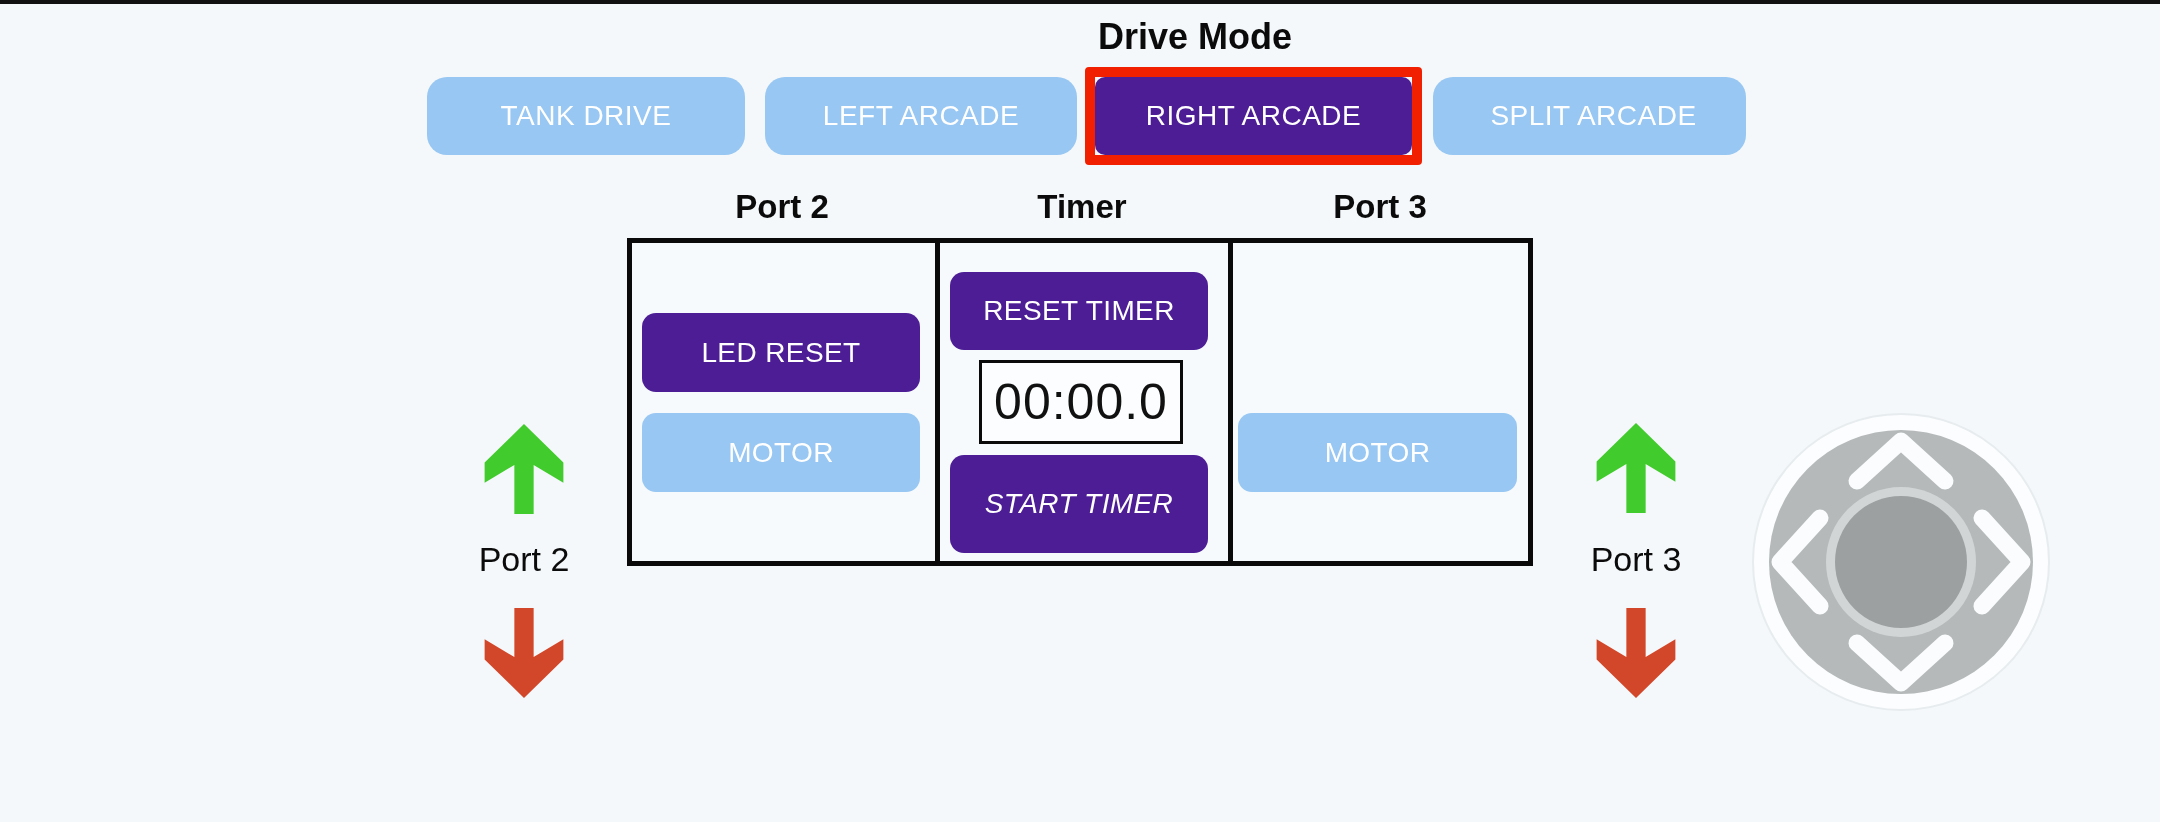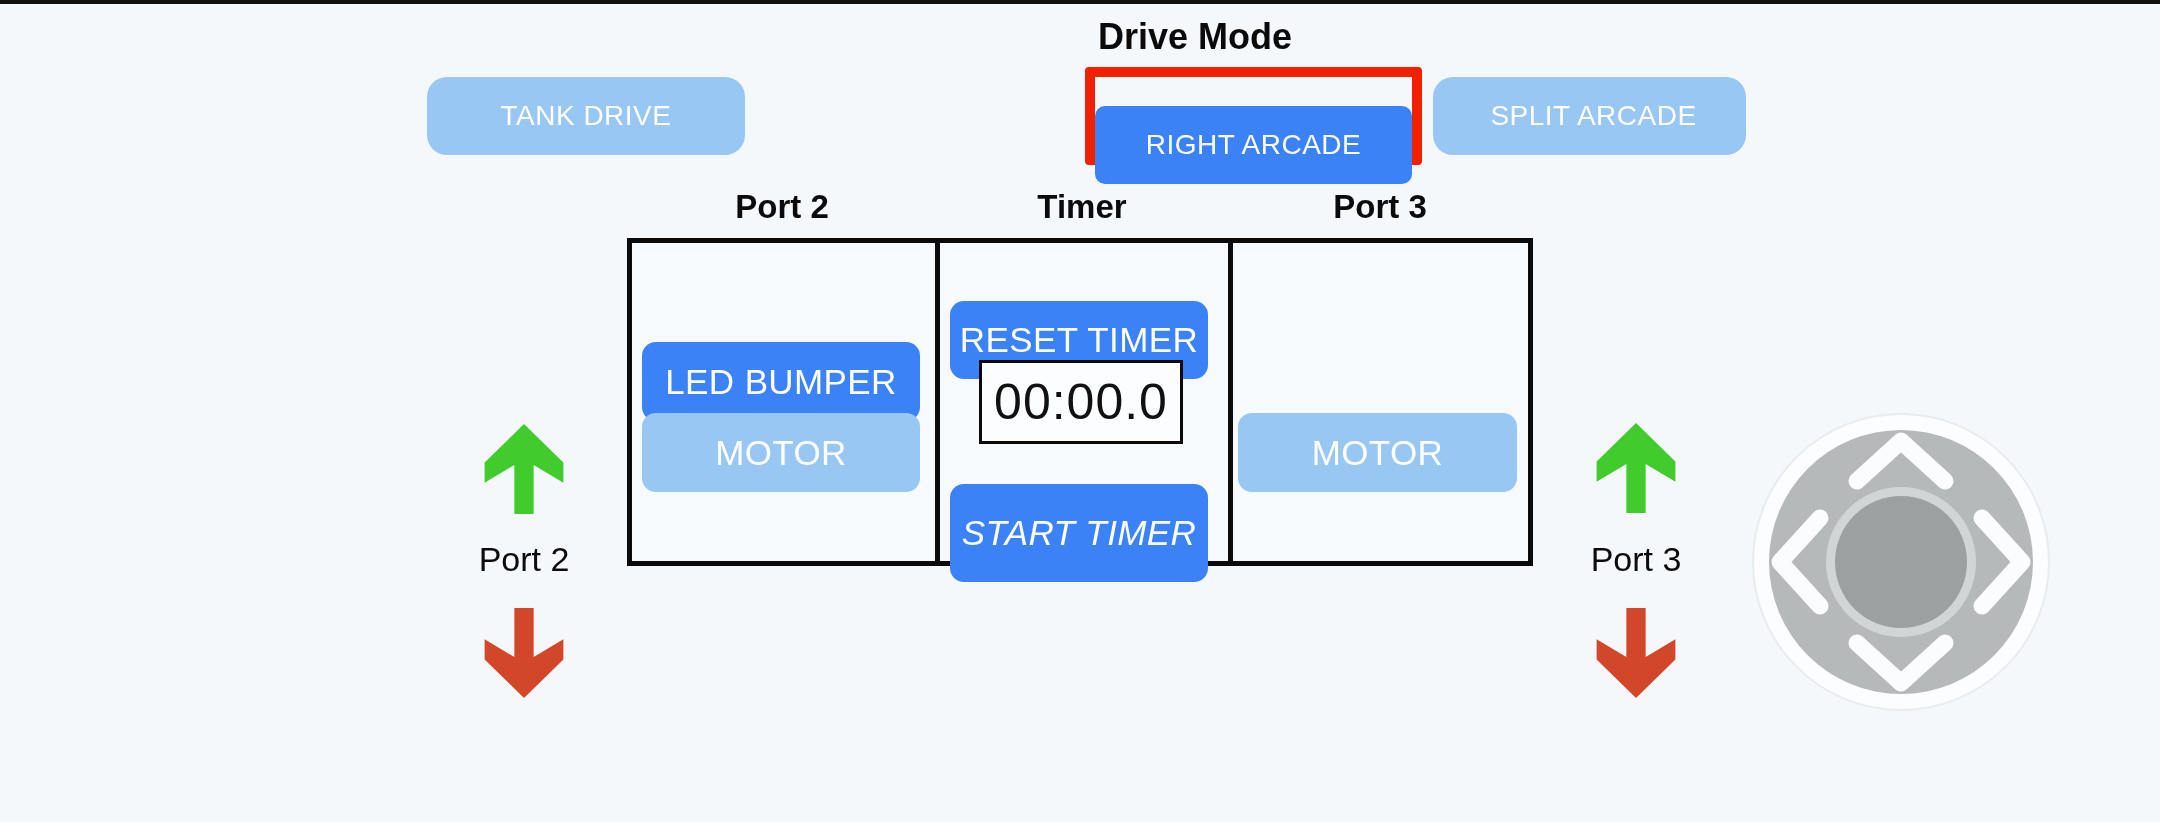--- a/index.html
+++ b/index.html
@@ -14,21 +14,21 @@
     left:880px;top:16px;width:412px;height:44px;
     font-size:36px;font-weight:bold;color:#0b0b0b;text-align:right;
   }
   .drive-btn{
     top:77px;height:78px;border-radius:20px;
     display:flex;align-items:center;justify-content:center;
     color:#ffffff;font-size:28px;letter-spacing:0.5px;cursor:pointer;
     box-sizing:border-box;
   }
   .blue-light{background:#97c7f2;}
-  .blue-active{background:#3b82f6;margin-top:29px;}
+  .blue-active{background:#4c1d95;}
   #tank-drive{left:427px;width:318px;}
   #left-arcade{left:765px;width:312px;}
   #selected-wrap{
     left:1085px;top:67px;width:317px;height:78px;
     border:10px solid #f12000;border-radius:4px;background:transparent;
   }
   #right-arcade{
     position:absolute;left:0;top:0;width:317px;height:78px;border-radius:10px;
     display:flex;align-items:center;justify-content:center;
     color:#fff;font-size:28px;letter-spacing:0.5px;cursor:pointer;
@@ -43,21 +43,21 @@
   #hdr-port3{left:1230px;width:300px;}
   #panel{
     left:627px;top:238px;width:896px;height:318px;
     border:5px solid #0a0a0a;background:#f6fafc;
   }
   .divider{top:0;width:5px;height:318px;background:#0a0a0a;}
   #divider-1{left:303px;}
   #divider-2{left:596px;}
   .panel-btn{
     border-radius:14px;display:flex;align-items:center;justify-content:center;
-    color:#ffffff;font-size:35px;letter-spacing:0.4px;cursor:pointer;
+    color:#ffffff;font-size:28px;letter-spacing:0.4px;cursor:pointer;
   }
   #led-bumper{left:10px;top:70px;width:278px;height:79px;}
   #motor-left{left:10px;top:170px;width:278px;height:79px;}
   #reset-timer{left:318px;top:29px;width:258px;height:78px;}
   #timer-display{
     left:347px;top:117px;width:204px;height:84px;box-sizing:border-box;
     border:3px solid #0a0a0a;background:#fbfdfe;
     display:flex;align-items:center;justify-content:center;
     font-size:50px;color:#111;letter-spacing:1px;
   }
@@ -98,36 +98,37 @@
 <body>
 
 <div id="app">
 
   <div id="top-line" class="abs"></div>
 
   <div id="title" class="abs">Drive Mode</div>
 
   <div id="tank-drive" class="abs drive-btn blue-light">TANK DRIVE</div>
 
+  <div id="left-arcade" class="abs drive-btn blue-light">LEFT ARCADE</div>
 
   <div id="selected-wrap" class="abs">
     <div id="right-arcade" class="blue-active">RIGHT ARCADE</div>
   </div>
 
   <div id="split-arcade" class="abs drive-btn blue-light">SPLIT ARCADE</div>
 
   <div id="hdr-port2" class="abs col-header">Port 2</div>
   <div id="hdr-timer" class="abs col-header">Timer</div>
   <div id="hdr-port3" class="abs col-header">Port 3</div>
 
   <div id="panel" class="abs">
     <div id="divider-1" class="abs divider"></div>
     <div id="divider-2" class="abs divider"></div>
 
-    <div id="led-bumper" class="abs panel-btn blue-active">LED BUMPER</div>
+    <div id="led-bumper" class="abs panel-btn blue-active">LED RESET</div>
     <div id="motor-left" class="abs panel-btn blue-light">MOTOR</div>
 
     <div id="reset-timer" class="abs panel-btn blue-active">RESET TIMER</div>
     <div id="timer-display" class="abs">00:00.0</div>
     <div id="start-timer" class="abs panel-btn blue-active">START TIMER</div>
 
     <div id="motor-right" class="abs panel-btn blue-light">MOTOR</div>
   </div>
 
   <svg id="up-arrow-left" class="abs arrow" viewBox="0 0 100 112">

